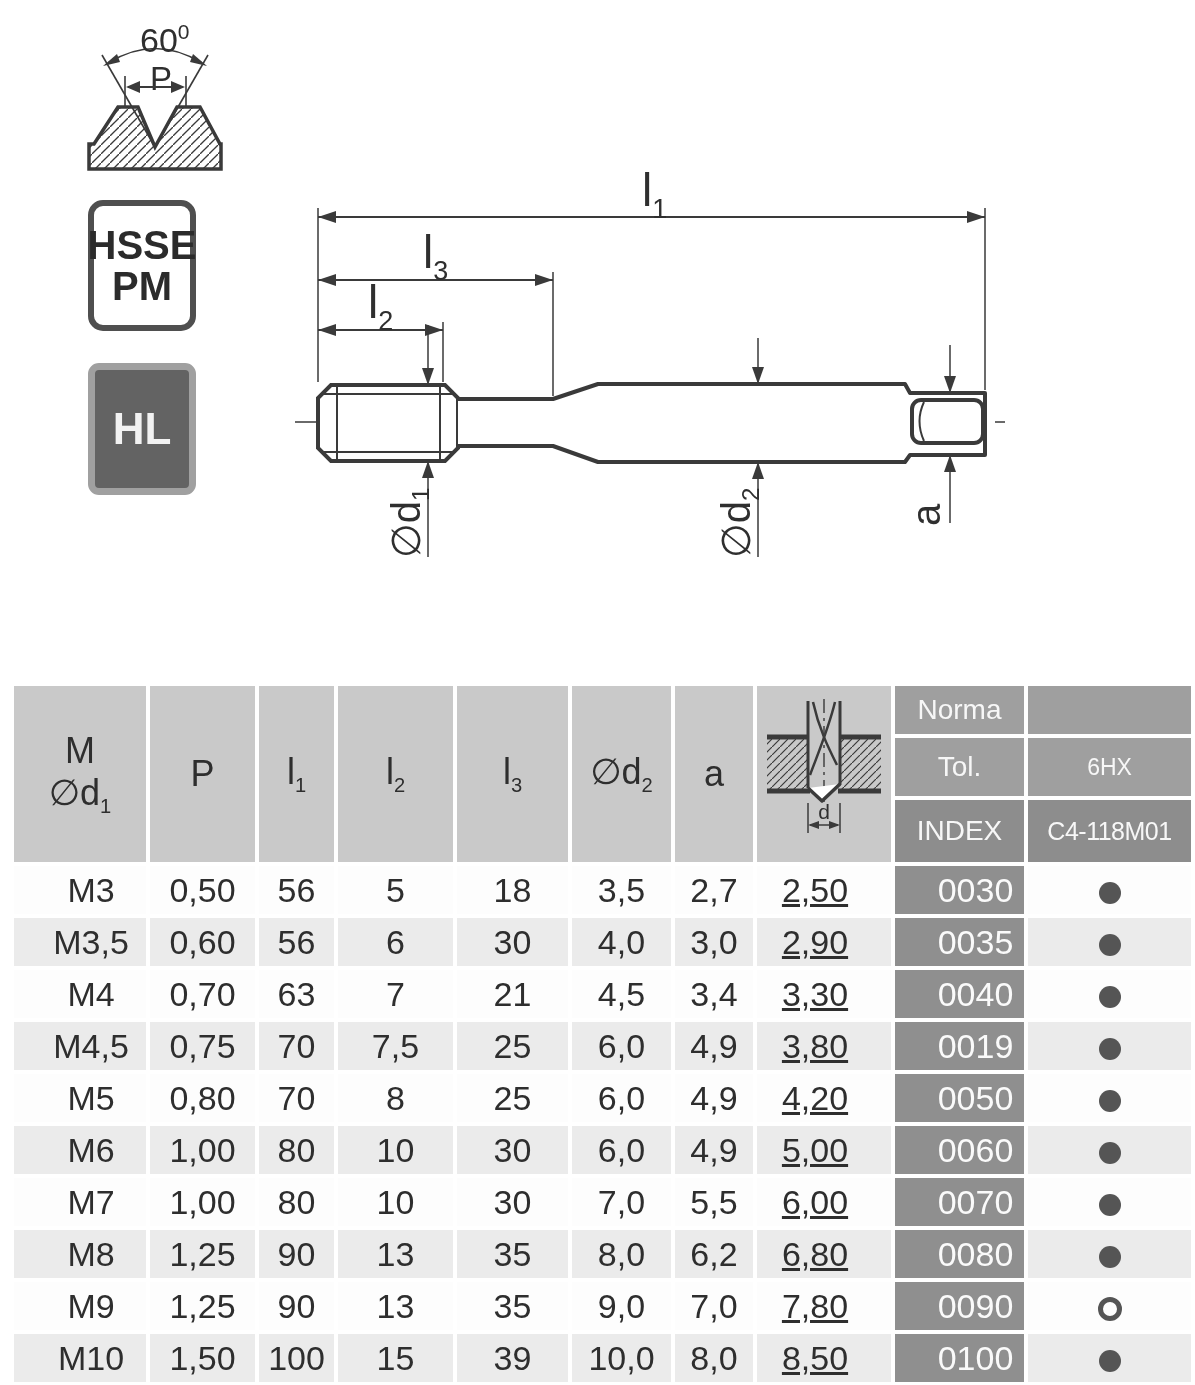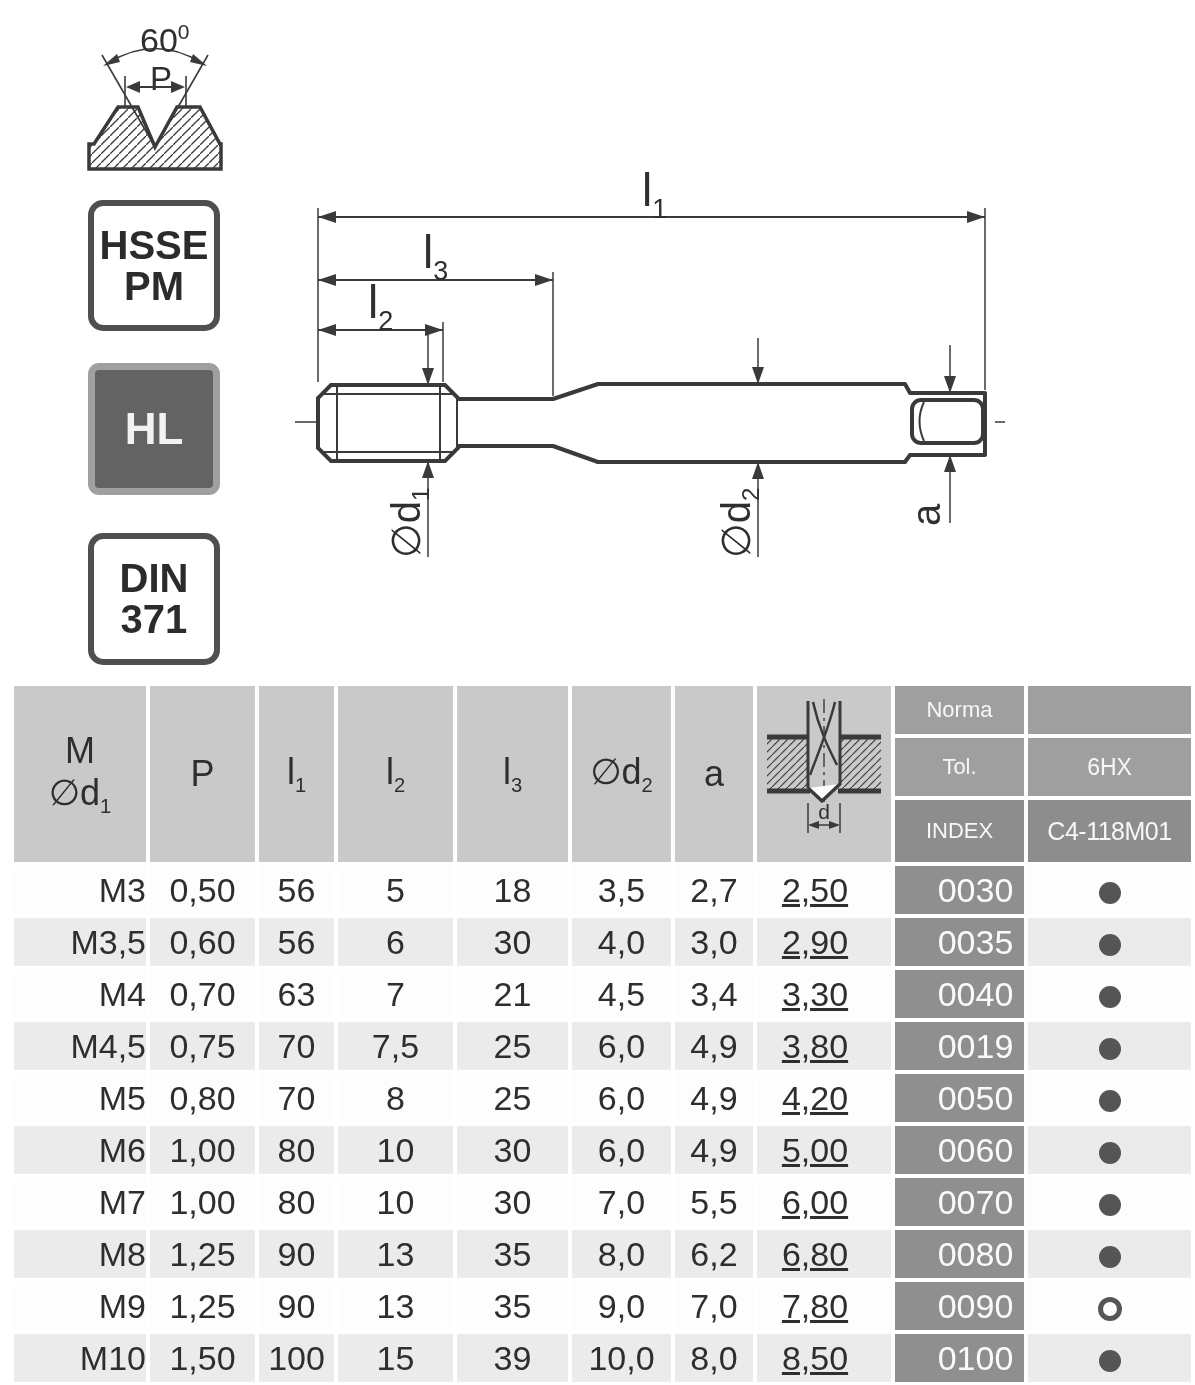--- a/index.html
+++ b/index.html
@@ -1,42 +1,42 @@
 <!DOCTYPE html>
 <html><head>
 <meta charset="utf-8">
 <style>
   html,body{margin:0;padding:0;background:#fff;}
   #stage{position:relative;width:1195px;height:1385px;background:#fff;overflow:hidden;
          font-family:"Liberation Sans","DejaVu Sans",sans-serif;color:#2e2e2e;}
   svg text{font-family:"Liberation Sans","DejaVu Sans",sans-serif;fill:#2f2f2f;}
 
   
-  .badge{position:absolute;left:88px;width:132px;display:flex;align-items:center;justify-content:center;
+  .badge{position:absolute;left:88px;width:108px;display:flex;align-items:center;justify-content:center;
          text-align:center;font-weight:bold;border-radius:15px;box-sizing:border-box;line-height:1.02;}
   .badge.light{background:#fff;border:6px solid #4f4f4f;color:#2b2b2b;font-size:40px;}
   #badge-hsse{top:200px;height:131px;}
   #badge-hl{top:363px;height:132px;background:#636363;border:7px solid #a0a0a0;color:#f2f2f2;font-size:44px;border-radius:11px;}
   #badge-din{top:533px;height:132px;}
 
   
   table{position:absolute;left:10px;top:682px;width:1185px;border-collapse:separate;border-spacing:4px;
         table-layout:fixed;font-size:34px;}
   td,th{padding:0;margin:0;font-weight:normal;vertical-align:middle;overflow:hidden;}
   thead .main{background:#c9c9c9;text-align:center;font-size:36px;color:#2e2e2e;}
   thead tr.h1{height:48px;} thead tr.h2{height:58px;} thead tr.h3{height:62px;}
-  .sub-label,.sub-empty,.sub-val{background:#9f9f9f;color:#f7f7f7;text-align:center;font-size:22px;}
+  .sub-label,.sub-empty,.sub-val{background:#9f9f9f;color:#f7f7f7;text-align:center;font-size:28px;}
   .sub-val{font-size:23px;}
   .dark{background:#8d8d8d !important;}
   .idx-val{font-size:25px;letter-spacing:-0.5px;}
   sub{font-size:0.56em;}
   tbody tr{height:48px;}
   tbody td{background:#fdfdfd;text-align:center;}
   tbody tr:nth-child(even) td{background:#ebebeb;}
-  td.c-m{text-align:right;padding-left:22px;}
+  td.c-m{text-align:center;padding-left:22px;}
   td.c-d{text-align:center;padding-right:18px;text-decoration:underline;}
   td.c-code{background:#8f8f8f !important;color:#fafafa;text-align:center;padding-left:32px;}
   .dot{display:inline-block;vertical-align:middle;}
   .dot.filled{width:22px;height:22px;border-radius:50%;background:#555;}
   .dot.open{width:14px;height:14px;border-radius:50%;background:transparent;border:5px solid #555;}
 </style>
 </head>
 <body>
 
 <div id="stage">
@@ -63,24 +63,20 @@
     <polygon points="106,77 120,71 120,83" fill="#3a3a3a"></polygon>
     <polygon points="165,77 151,71 151,83" fill="#3a3a3a"></polygon>
   </svg>
 
   <div id="badge-hsse" class="badge light">
     <div><span>HSSE</span><br>
          <span>PM</span></div>
   </div>
   <div id="badge-hl" class="badge">
     <span>HL</span>
-  </div>
-  <div id="badge-din" class="badge light">
-    <div><span>DIN</span><br>
-         <span>371</span></div>
   </div>
 
   <svg style="position:absolute;left:290px;top:160px" width="720" height="420" viewBox="0 0 720 420">
 
     <line x1="5" y1="262" x2="715" y2="262" stroke="#3a3a3a" stroke-width="1.4" stroke-dasharray="46 8 8 8"></line>
 
     <path d="M 41 225 L 155 225 L 168 238 L 168 288 L 155 301 L 41 301 L 28 288 L 28 238 Z" fill="#fff" stroke="#3a3a3a" stroke-width="4"></path>
     <line x1="30" y1="234" x2="166" y2="234" stroke="#3a3a3a" stroke-width="2"></line>
     <line x1="30" y1="292" x2="166" y2="292" stroke="#3a3a3a" stroke-width="2"></line>
     <line x1="47" y1="226" x2="47" y2="300" stroke="#3a3a3a" stroke-width="2"></line>

